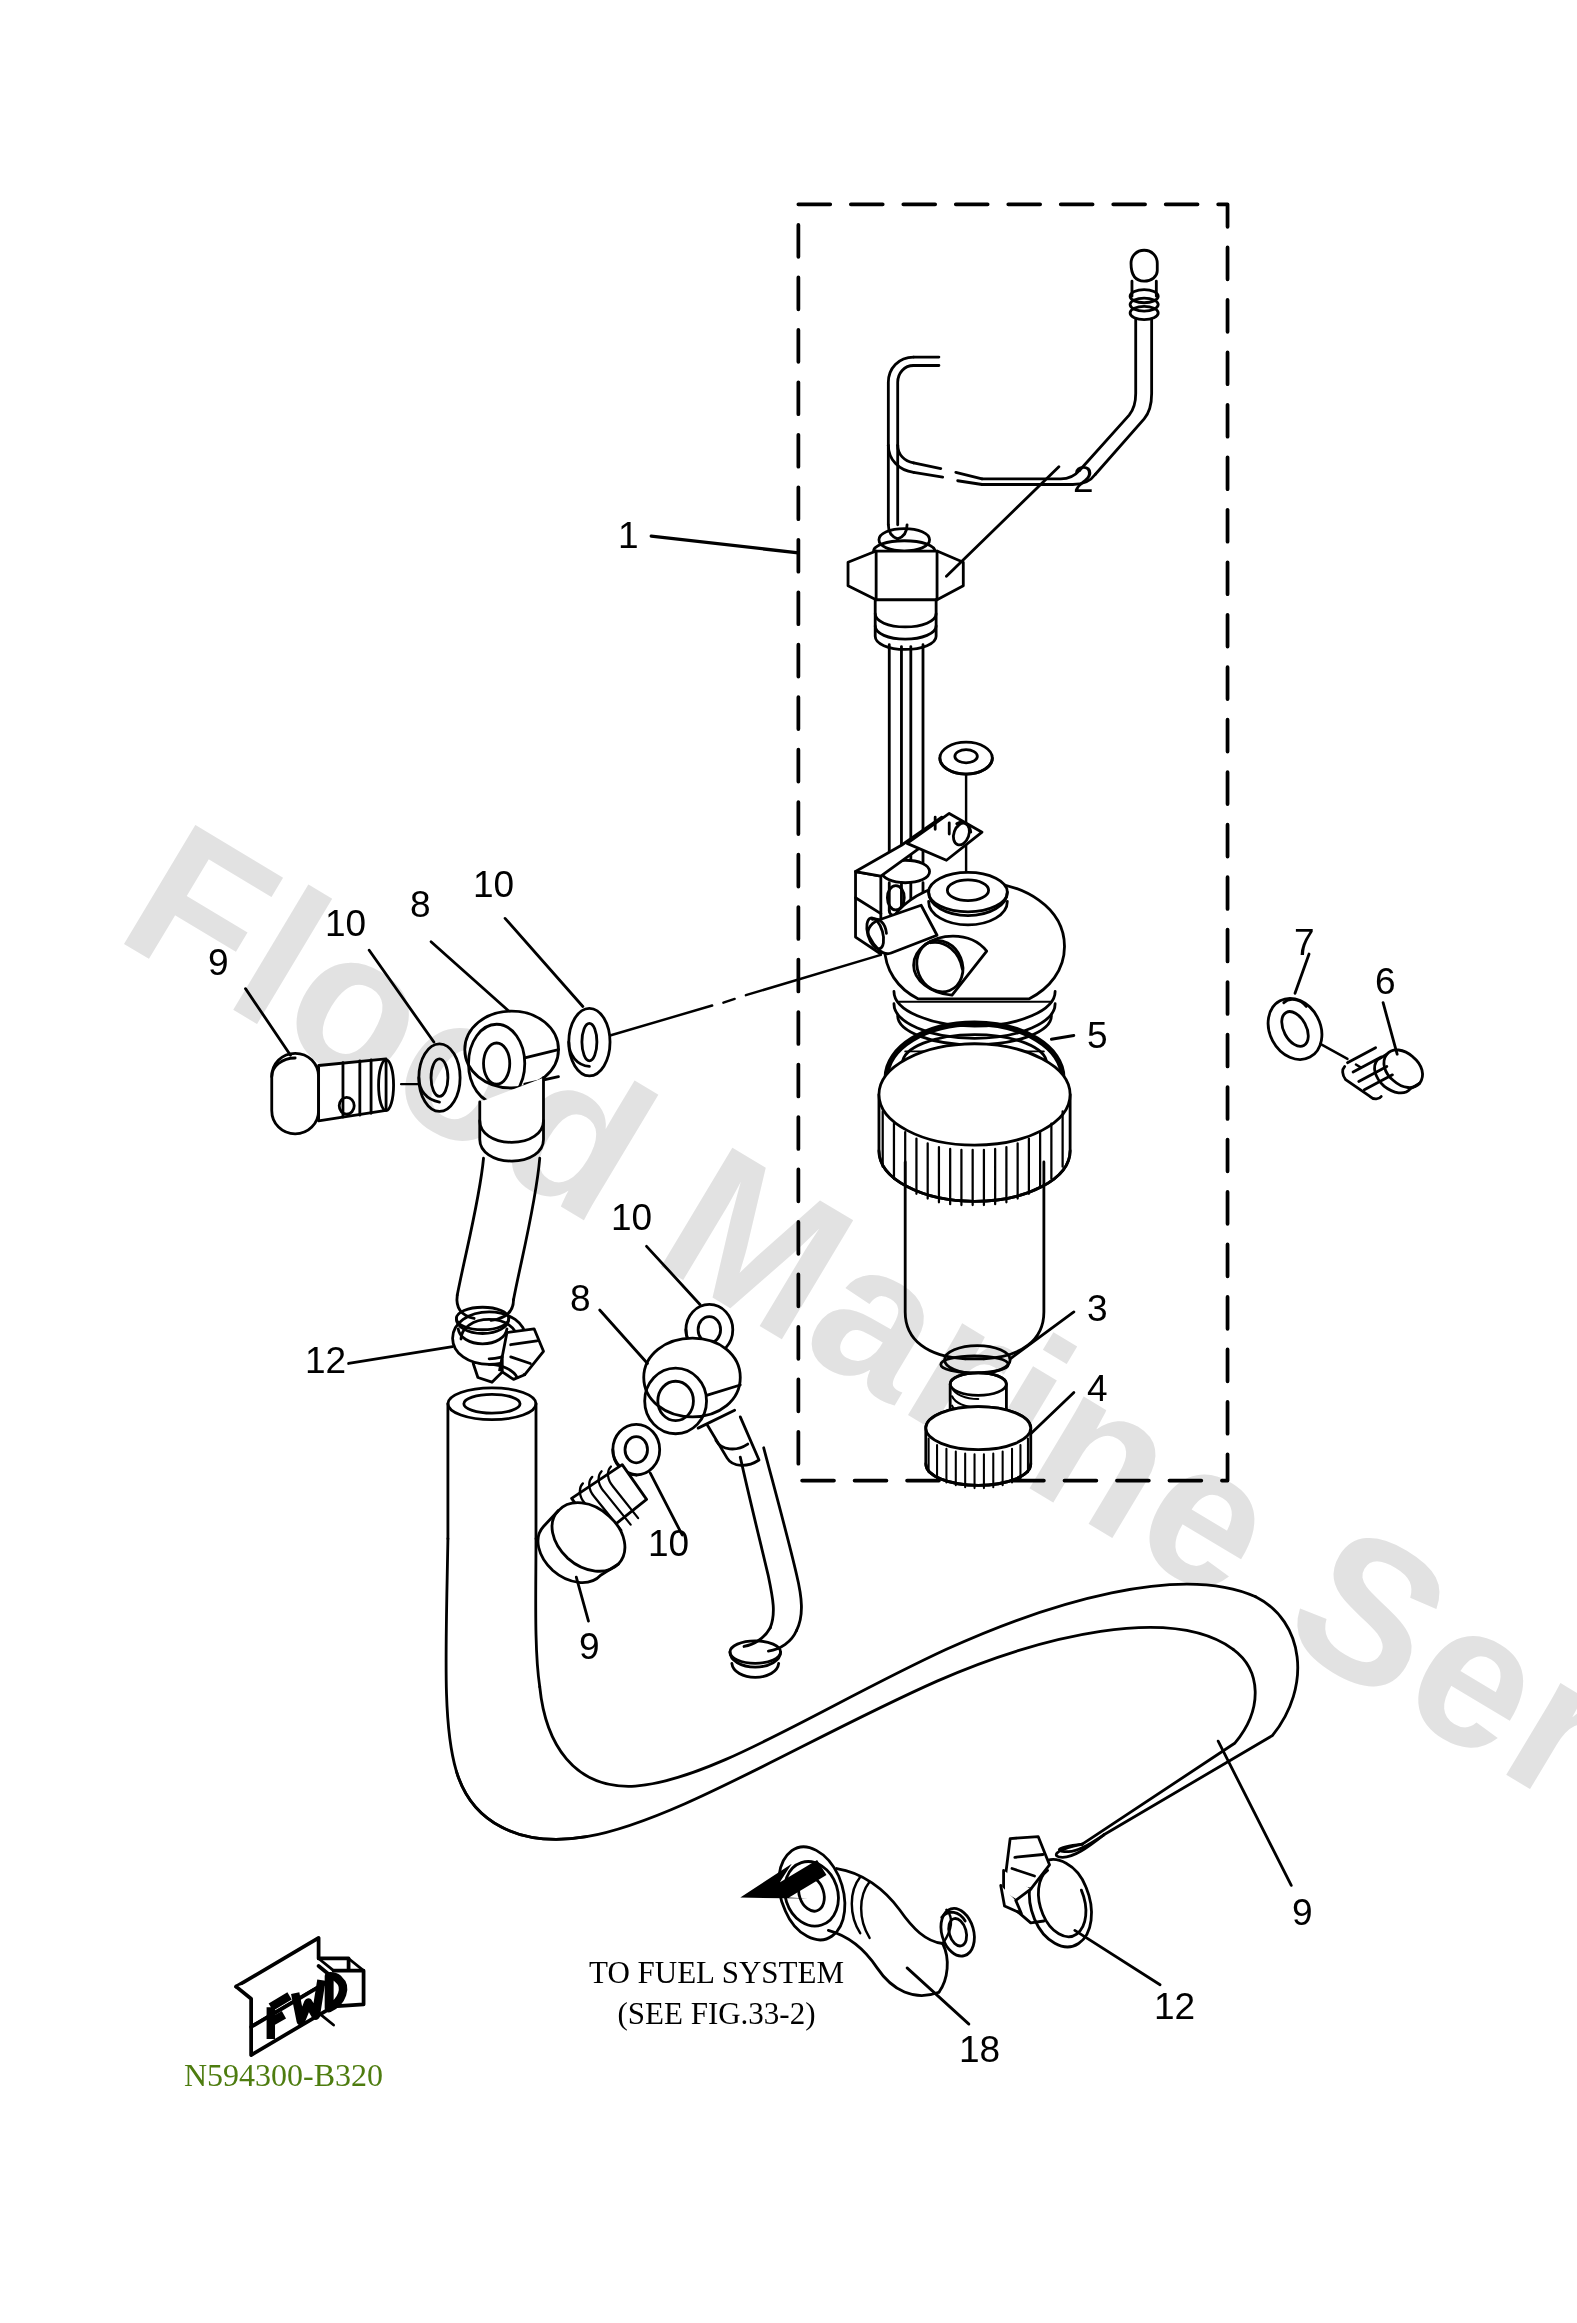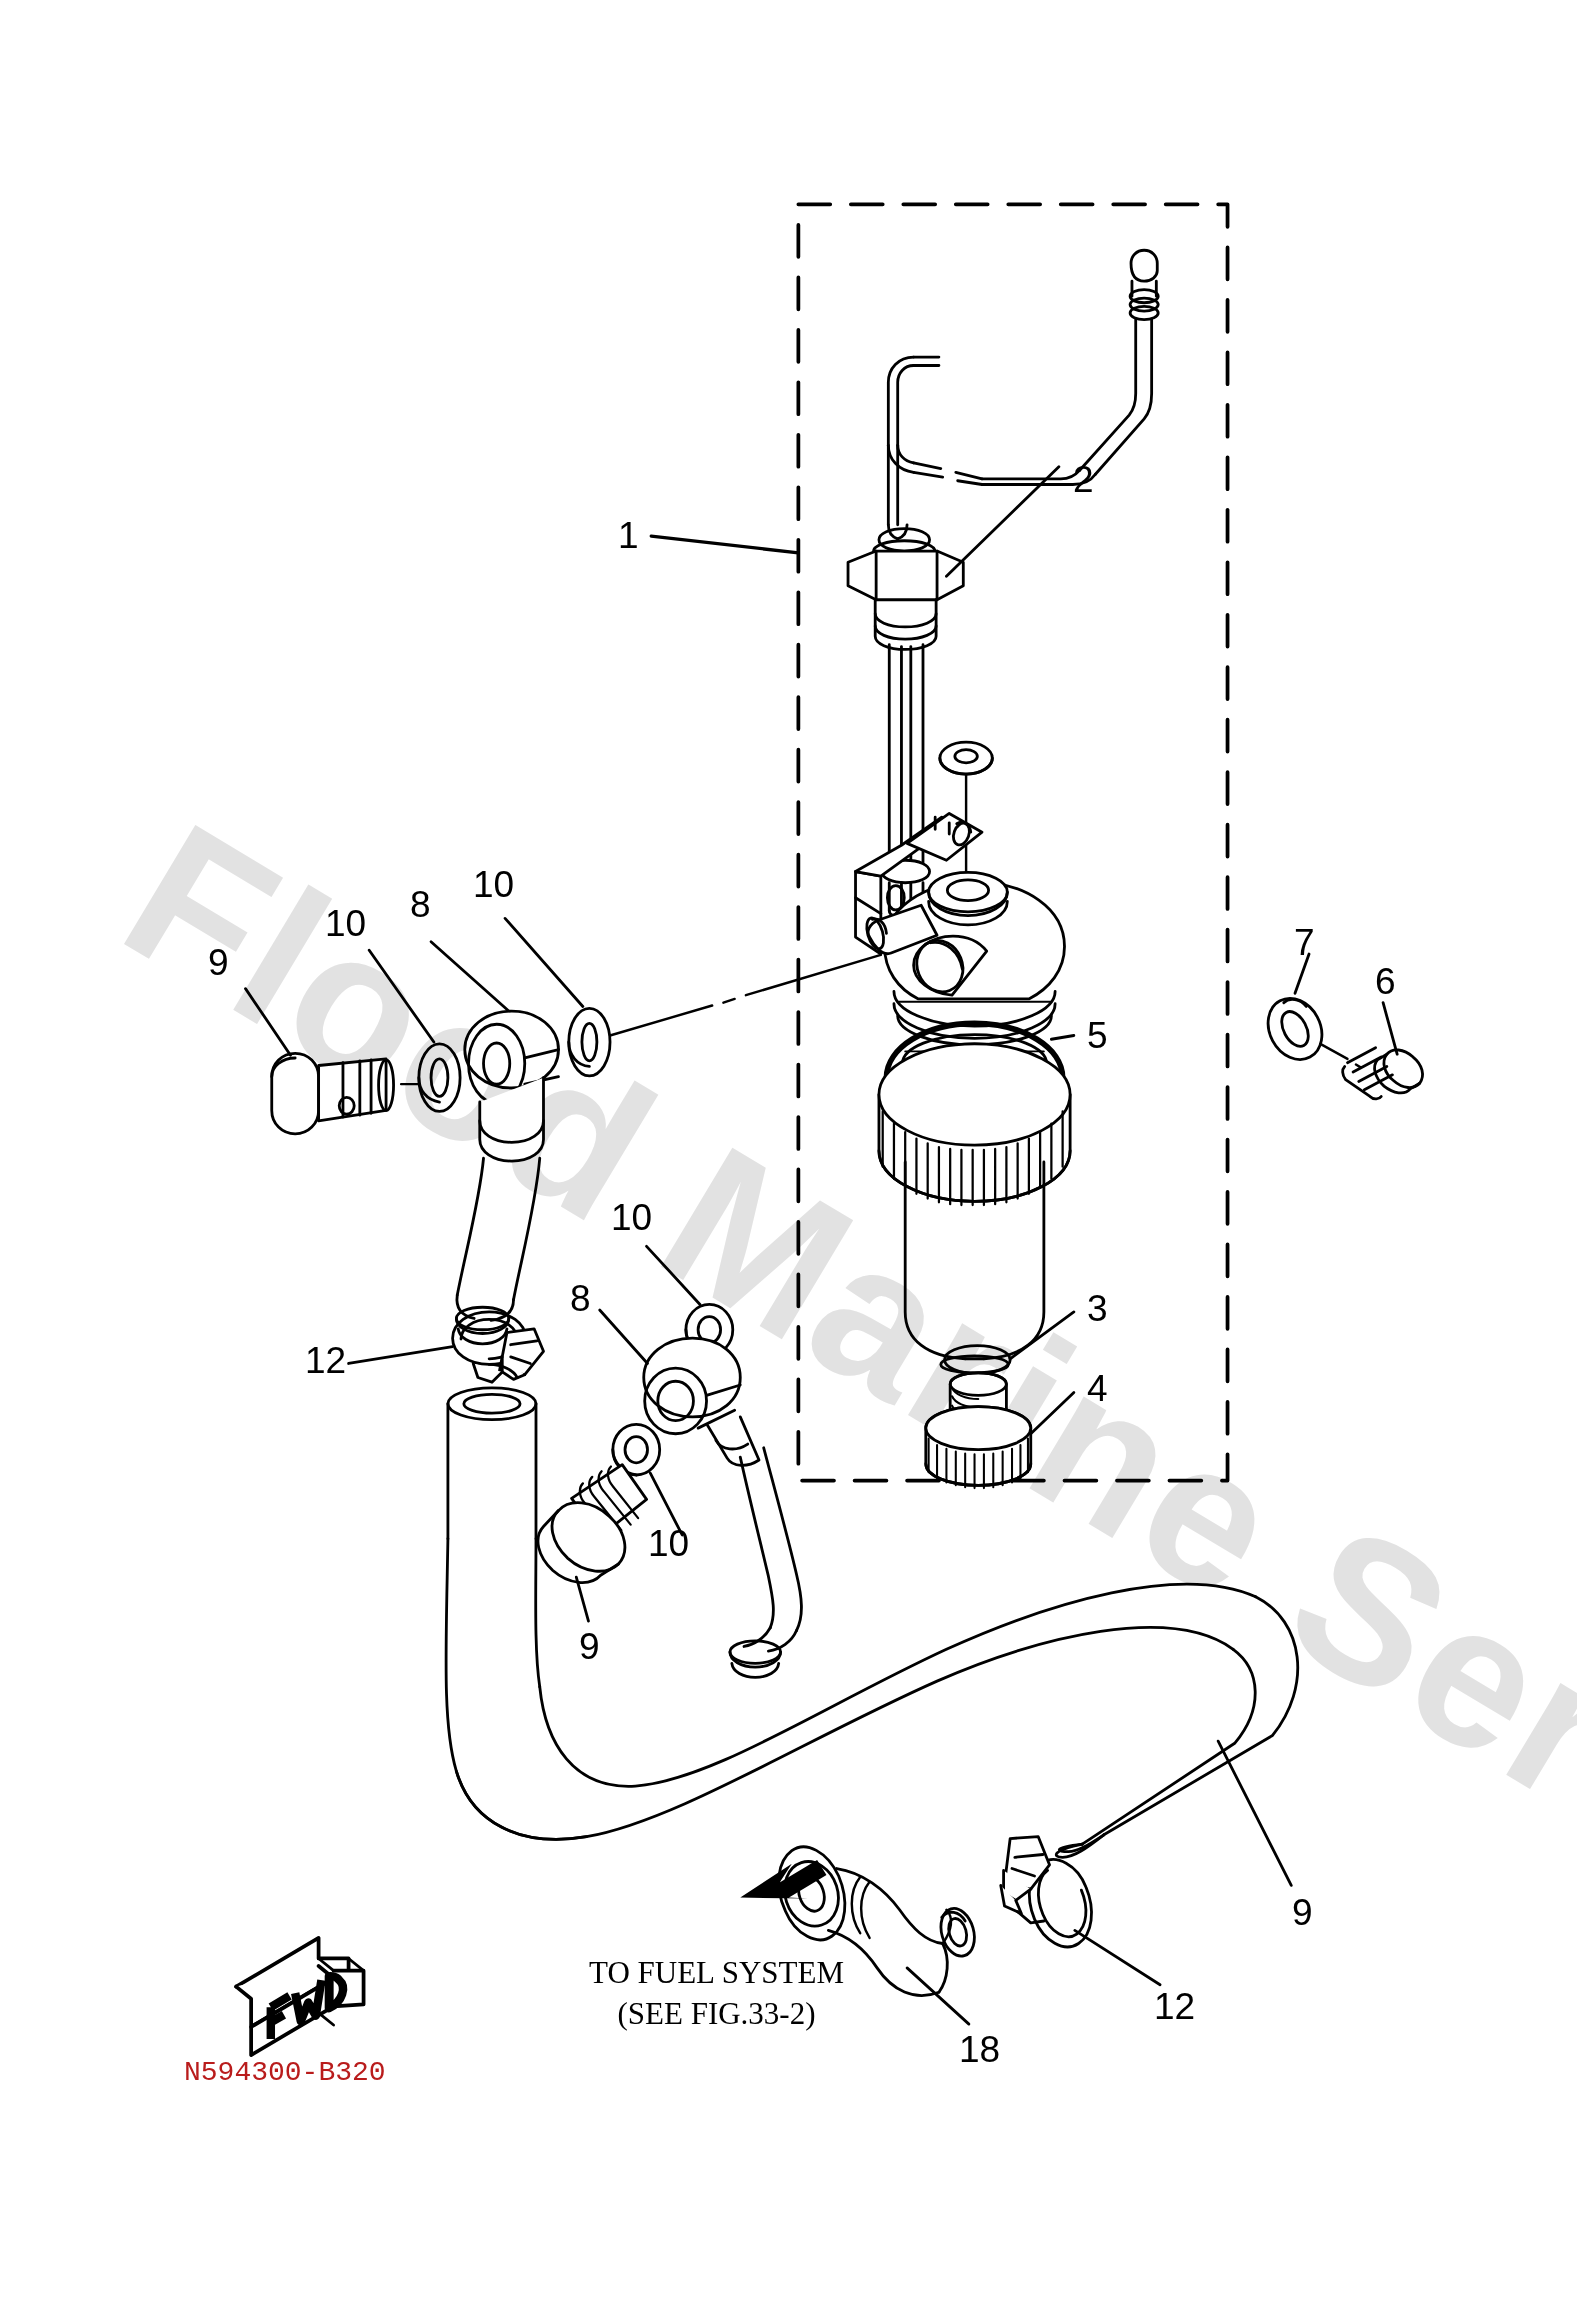--- a/index.html
+++ b/index.html
@@ -31,23 +31,23 @@
     position:absolute;
     font-family:Liberation Serif, serif;
     font-size:31px;
     color:#000000;
     line-height:1.32;
     text-align:center;
     white-space:nowrap;
   }
   .partnum{
     position:absolute;
-    font-family:Liberation Mono, monospace;
-    font-size:28px;
-    color:#b91c1c;
+    font-family:Liberation Serif, serif;
+    font-size:32px;
+    color:#4d7c0f;
     white-space:nowrap;
   }
 </style>
 </head>
 <body>
 
 <div id="page">
 
   <svg class="wm" viewBox="0 0 1684 2480" xmlns="http://www.w3.org/2000/svg">
     <text id="wm-text" x="120" y="1000" transform="rotate(31 120 1000)" font-family="Liberation Sans, sans-serif" font-size="215" font-weight="bold" fill="#e2e2e2" letter-spacing="4">Flood Marine Services</text>

